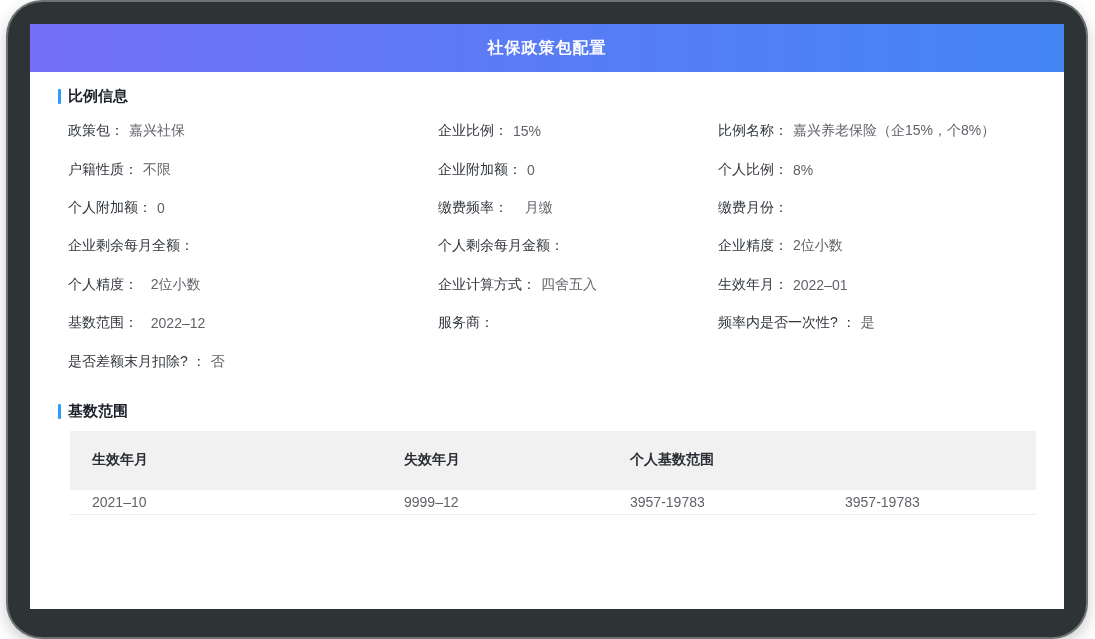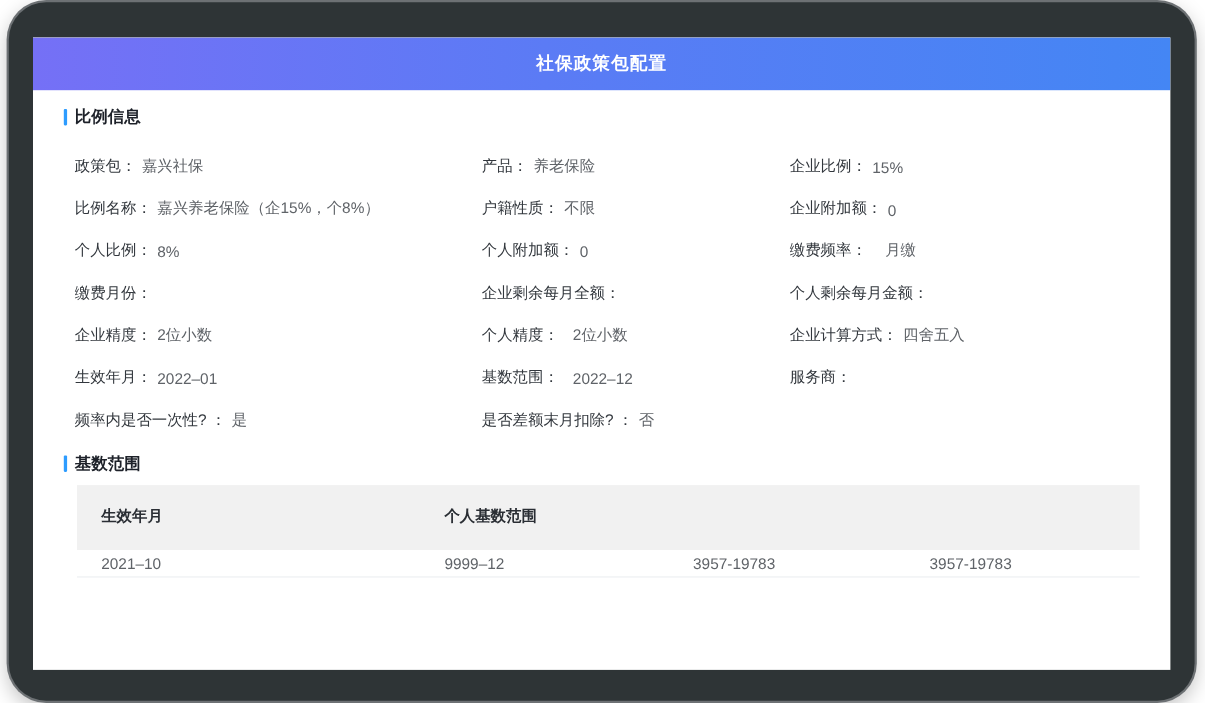--- a/index.html
+++ b/index.html
@@ -5,21 +5,21 @@
   * { margin: 0; padding: 0; box-sizing: border-box; }
   html, body { width: 1095px; height: 639px; background: #ffffff; overflow: hidden; }
   body { font-family: "Liberation Sans", "DejaVu Sans", sans-serif; }
 
   
   .frame {
     position: absolute;
     left: 8px; top: 2px; right: 9px; bottom: 2px;
     background: #2e3436;
     border-radius: 34px;
-    padding: 32px 22px 28px 22px;
+    padding: 22px 22px 28px 22px;
     box-shadow: 0 0 0 2px #6d7174, 0 6px 18px rgba(0,0,0,0.25);
   }
   .screen {
     width: 100%; height: 100%;
     background: #ffffff;
     overflow: hidden;
     position: relative;
   }
 
   
@@ -46,21 +46,21 @@
   .section-title.second { margin-top: 21px; font-family: Liberation Serif, serif; }
 
   
   .form-grid {
     margin: 6px 0 0 10px;
     display: grid;
     grid-template-columns: 370px 280px 1fr;
   }
   .field {
     height: 38.4px;
-    display: flex; align-items: flex-end;
+    display: flex; align-items: center;
     font-size: 14px;
     white-space: pre;
   }
   .f-label { color: #32373d; }
   .f-value { color: #5f6368; margin-left: 5px; }
 
   
   .base-table { margin: 10px 0 0 12px; }
   .t-row {
     display: grid;
@@ -93,21 +93,20 @@
 
     <div class="content">
 
       <div class="section-title first">
         <span class="bar"></span>
         <span>比例信息</span>
       </div>
 
       <div class="form-grid" id="ratio-fields">
           <div class="field"><span class="f-label">政策包：</span><span class="f-value">嘉兴社保</span></div>
-          <div class="field"><span class="f-label">产品：</span><span class="f-value">养老保险</span></div>
           <div class="field"><span class="f-label">企业比例：</span><span class="f-value">15%</span></div>
           <div class="field"><span class="f-label">比例名称：</span><span class="f-value">嘉兴养老保险（企15%，个8%）</span></div>
           <div class="field"><span class="f-label">户籍性质：</span><span class="f-value">不限</span></div>
           <div class="field"><span class="f-label">企业附加额：</span><span class="f-value">0</span></div>
           <div class="field"><span class="f-label">个人比例：</span><span class="f-value">8%</span></div>
           <div class="field"><span class="f-label">个人附加额：</span><span class="f-value">0</span></div>
           <div class="field"><span class="f-label">缴费频率：</span><span class="f-value">   月缴</span></div>
           <div class="field"><span class="f-label">缴费月份：</span><span class="f-value"></span></div>
           <div class="field"><span class="f-label">企业剩余每月全额：</span><span class="f-value"></span></div>
           <div class="field"><span class="f-label">个人剩余每月金额：</span><span class="f-value"></span></div>
@@ -122,20 +121,21 @@
         </div>
 
       <div class="section-title second">
         <span class="bar"></span>
         <span>基数范围</span>
       </div>
 
       <div class="base-table">
         <div class="t-row t-head" id="base-table-head">
             <div>生效年月</div>
+            <div>失效年月</div>
             <div>个人基数范围</div>
           </div>
         <div id="base-table-body">
             <div class="t-row t-data">
               <div>2021–10</div>
               <div>9999–12</div>
               <div>3957-19783</div>
               <div>3957-19783</div>
             </div>
           </div>

